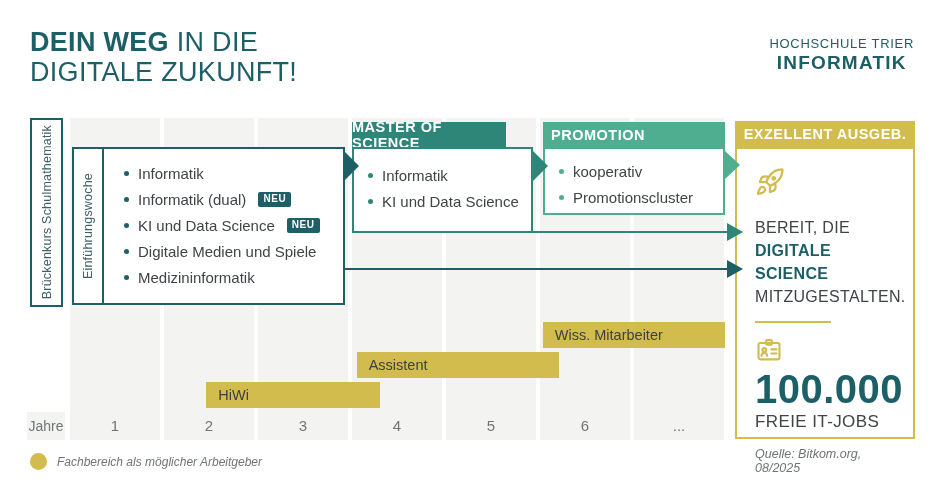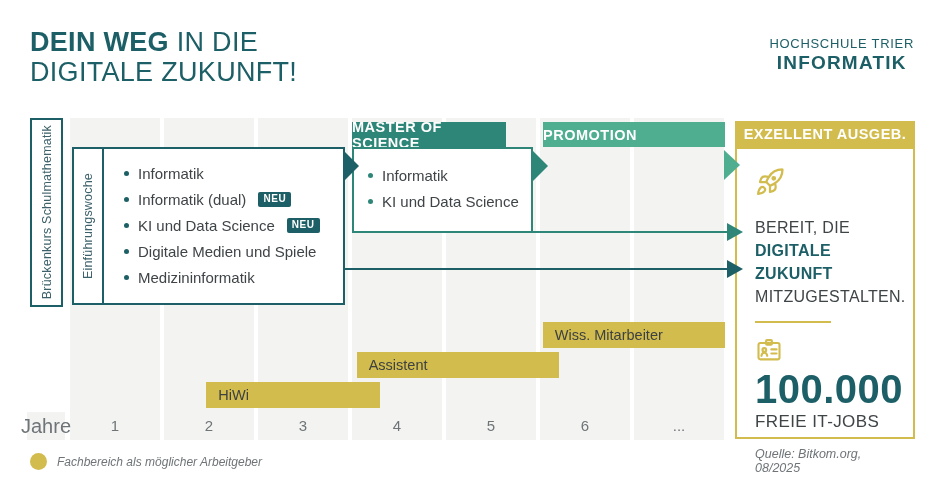--- a/index.html
+++ b/index.html
@@ -23,38 +23,38 @@
   .title .b{font-weight:700;}
   .brand{right:36px;top:36px;text-align:center;color:var(--teal);}
   .brand .t1{font-size:13px;letter-spacing:.7px;font-weight:400;}
   .brand .t2{font-size:19px;font-weight:700;letter-spacing:1.2px;margin-top:1px;}
 
   
   .year-col{top:118px;width:90px;height:322px;background:var(--colbg);z-index:0;}
   .year-col .yl{position:absolute;bottom:6px;left:0;width:100%;text-align:center;
     font-size:15px;color:var(--gray);}
   .jahre-cell{left:27px;top:412px;width:38px;height:28px;background:var(--colbg);
-    font-size:20px;color:var(--gray);display:flex;align-items:center;justify-content:center;z-index:0;}
+    font-size:14px;color:var(--gray);display:flex;align-items:center;justify-content:center;z-index:0;}
 
   
   .bridge-box{left:30px;top:118px;width:33px;height:189px;background:#fff;
     border:2px solid var(--teal);box-sizing:border-box;display:flex;align-items:center;
     justify-content:center;z-index:3;}
   .vtext{writing-mode:vertical-rl;transform:rotate(180deg);font-size:12.5px;color:#3d616a;
     letter-spacing:.2px;white-space:nowrap;}
 
   
   .stage-hd{color:#fff;font-weight:700;display:flex;align-items:center;z-index:3;
     box-sizing:border-box;}
   .hd-bachelor{left:72px;top:121px;width:273px;height:26px;background:var(--teal);
     font-size:15px;letter-spacing:.8px;justify-content:center;}
   .hd-master{left:352px;top:122px;width:154px;height:25px;background:var(--master);
     font-size:14.5px;letter-spacing:.5px;justify-content:center;}
   .hd-promo{left:543px;top:122px;width:182px;height:25px;background:var(--promo);
-    font-size:14.5px;letter-spacing:.5px;padding-left:0;}
+    font-size:14.5px;letter-spacing:.5px;padding-left:8px;}
   .hd-outcome{left:735px;top:121px;width:180px;height:26px;background:var(--gold);
     font-size:14.5px;letter-spacing:.5px;justify-content:center;}
 
   
   .stage-box{background:#fff;box-sizing:border-box;z-index:3;}
   .box-bachelor{left:72px;top:147px;width:273px;height:158px;border:2px solid var(--teal);display:flex;}
   .intro-strip{width:28px;border-right:2px solid var(--teal);display:flex;align-items:center;justify-content:center;flex:0 0 28px;}
   .box-master{left:352px;top:147px;width:181px;height:86px;border:2px solid var(--master);padding:13px 0 0 14px;}
   .box-promo{left:543px;top:147px;width:182px;height:68px;border:2px solid var(--promo);padding:9px 0 0 14px;}
 
@@ -184,34 +184,46 @@
         </li>
       <li>
           <span class="dot dot-master"></span>
           <span>KI und Data Science</span>
         </li>
     </ul>
   </div>
   <div class="abs tri tri-master" style="left:533px;top:151px;"></div>
 
   <div class="abs stage-hd hd-promo">PROMOTION</div>
+  <div class="abs stage-box box-promo">
+    <ul class="blist">
+      <li>
+          <span class="dot dot-promo"></span>
+          <span>kooperativ</span>
+        </li>
+      <li>
+          <span class="dot dot-promo"></span>
+          <span>Promotionscluster</span>
+        </li>
+    </ul>
+  </div>
   <div class="abs tri tri-promo" style="left:724px;top:150px;"></div>
 
   <div class="abs stage-hd hd-outcome">EXZELLENT AUSGEB.</div>
   <div class="abs stage-box box-outcome">
     <svg class="icon" width="30" height="30" viewBox="0 0 24 24" fill="none" stroke="var(--gold)" stroke-width="1.8" stroke-linecap="round" stroke-linejoin="round">
       <path d="M4.5 16.5c-1.5 1.26-2 5-2 5s3.74-.5 5-2c.71-.84.7-2.13-.09-2.91a2.18 2.18 0 0 0-2.91-.09z"></path>
       <path d="M12 15l-3-3a22 22 0 0 1 2-3.95A12.88 12.88 0 0 1 22 2c0 2.72-.78 7.5-6 11a22.35 22.35 0 0 1-4 2z"></path>
       <path d="M9 12H4s.55-3.03 2-4c1.62-1.08 5 0 5 0"></path>
       <path d="M12 15v5s3.03-.55 4-2c1.08-1.62 0-5 0-5"></path>
       <circle cx="15" cy="9" r="1"></circle>
     </svg>
     <div class="msg">
       <div>BEREIT, DIE</div>
-      <div class="hl">DIGITALE ZUKUNFT</div>
+      <div class="hl">DIGITALE SCIENCE</div>
       <div>MITZUGESTALTEN.</div>
     </div>
     <div class="divider"></div>
     <svg class="icon badge" width="28" height="28" viewBox="0 0 24 24" fill="none" stroke="var(--gold)" stroke-width="1.8" stroke-linecap="round" stroke-linejoin="round">
       <rect x="3" y="6" width="18" height="14" rx="1.5"></rect>
       <rect x="9.5" y="3.5" width="5" height="4" rx="0.8"></rect>
       <circle cx="8" cy="12" r="1.6"></circle>
       <path d="M5.5 17c.3-1.8 1.3-2.6 2.5-2.6s2.2.8 2.5 2.6"></path>
       <path d="M14 11.5h4.5"></path>
       <path d="M14 15h4.5"></path>

